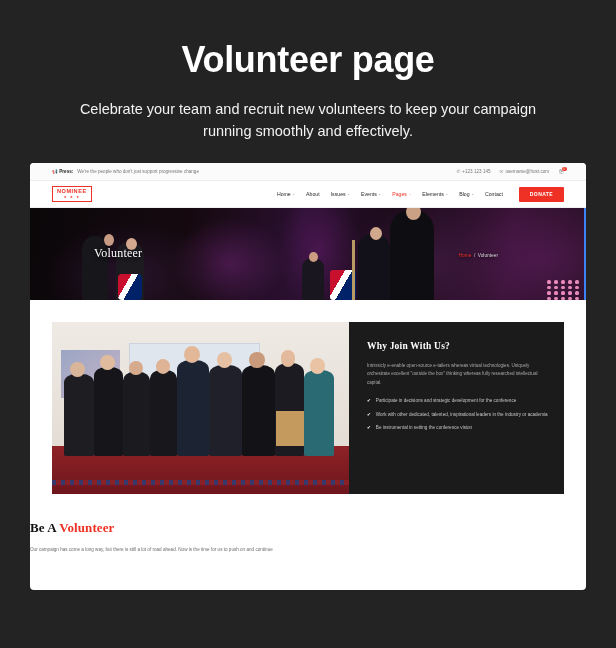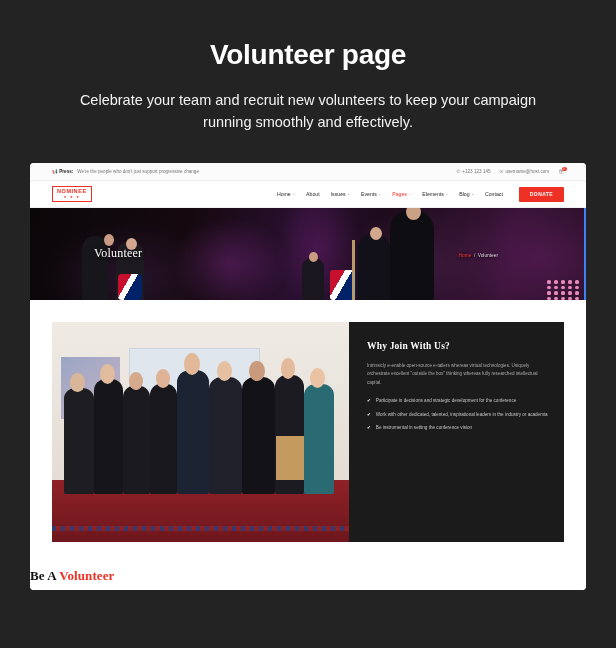--- a/index.html
+++ b/index.html
@@ -7,21 +7,21 @@
     width: 616px; height: 648px;
     background: #232323;
     font-family: "Liberation Sans", sans-serif;
     overflow: hidden;
   }
 
   
   .promo { padding: 40px 34px 0; text-align: center; }
   .promo-title {
     color: #ffffff;
-    font-size: 28px;
+    font-size: 36px;
     font-weight: bold;
     letter-spacing: -0.3px;
     line-height: 1.1;
     text-align: center;
   }
   .promo-sub {
     margin: 18px auto 0;
     max-width: 500px;
     color: #f2f2f2;
     font-size: 14.5px;
@@ -136,21 +136,21 @@
   }
   .dotgrid i { width: 3.1px; height: 3.1px; border-radius: 50%; background: #e88ab8; display:block; }
 
   
   .gap-white { height: 22px; background: #ffffff; }
 
   
   .join-wrap { padding: 0 22px; }
   .join {
     display: flex;
-    height: 220px;
+    height: 172px;
   }
   .join-photo {
     width: 58%;
     background: linear-gradient(#e8e3dd, #ddd6cd);
     position: relative;
     overflow: hidden;
   }
   .ph-wall { position:absolute; left:0; top:0; right:0; height:72%; background:linear-gradient(#efeae4,#e3ddd5); }
   .ph-screen { position:absolute; left:26%; top:12%; width:44%; height:34%; background:#dfe6ee; border:1px solid #cbd3dc;}
   .ph-art { position:absolute; left:3%; top:16%; width:20%; height:28%; background:linear-gradient(140deg,#9aa6c4,#c9b3c6);}

